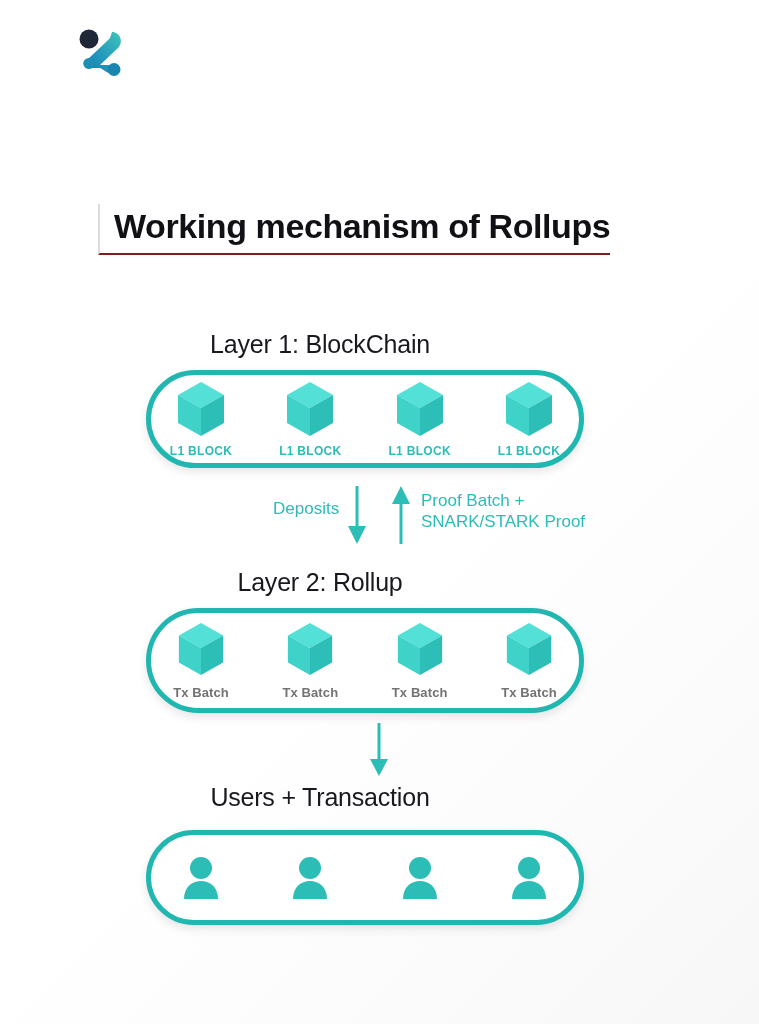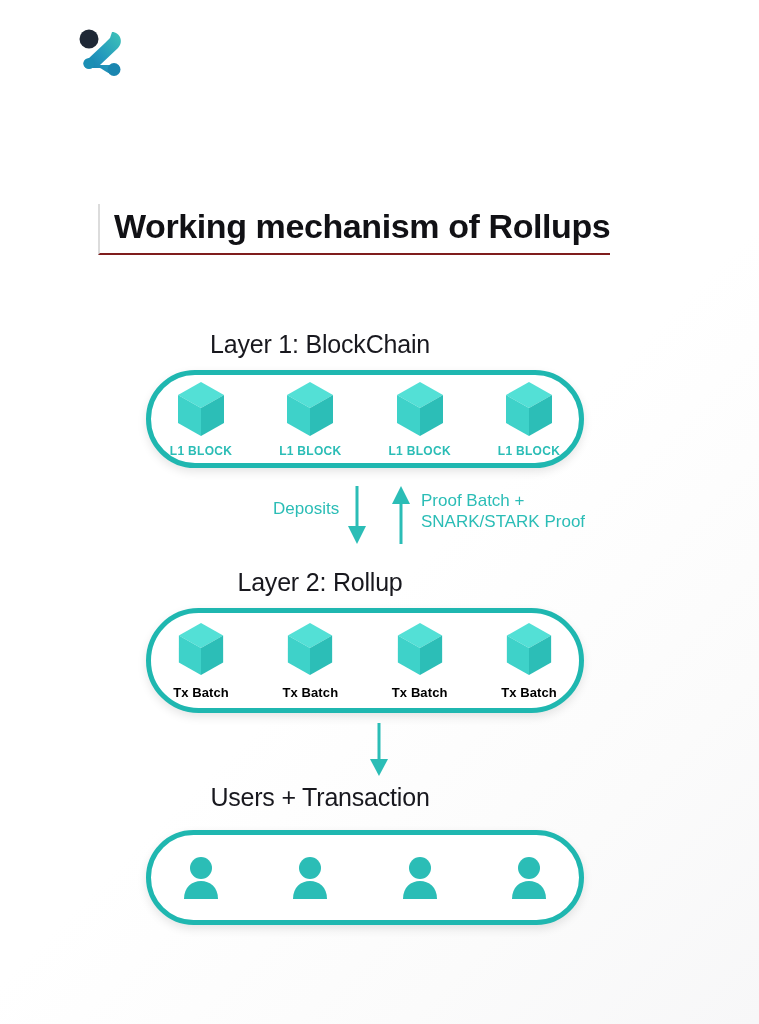--- a/index.html
+++ b/index.html
@@ -108,21 +108,21 @@
     font-size: 12px;
     font-weight: 700;
     color: #2bbdb6;
     letter-spacing: 0.3px;
     margin-top: 4px;
     white-space: nowrap;
   }
   .batch-label {
     font-size: 13px;
     font-weight: 700;
-    color: #000000;
+    color: #737373;
     letter-spacing: 0.1px;
     margin-top: 6px;
     white-space: nowrap;
   }
 
   .person { display: block; width: 40px; height: 46px; }
 
   
   .flow-mid { position: absolute; left: 0; top: 480px; width: 759px; height: 80px; }
 

